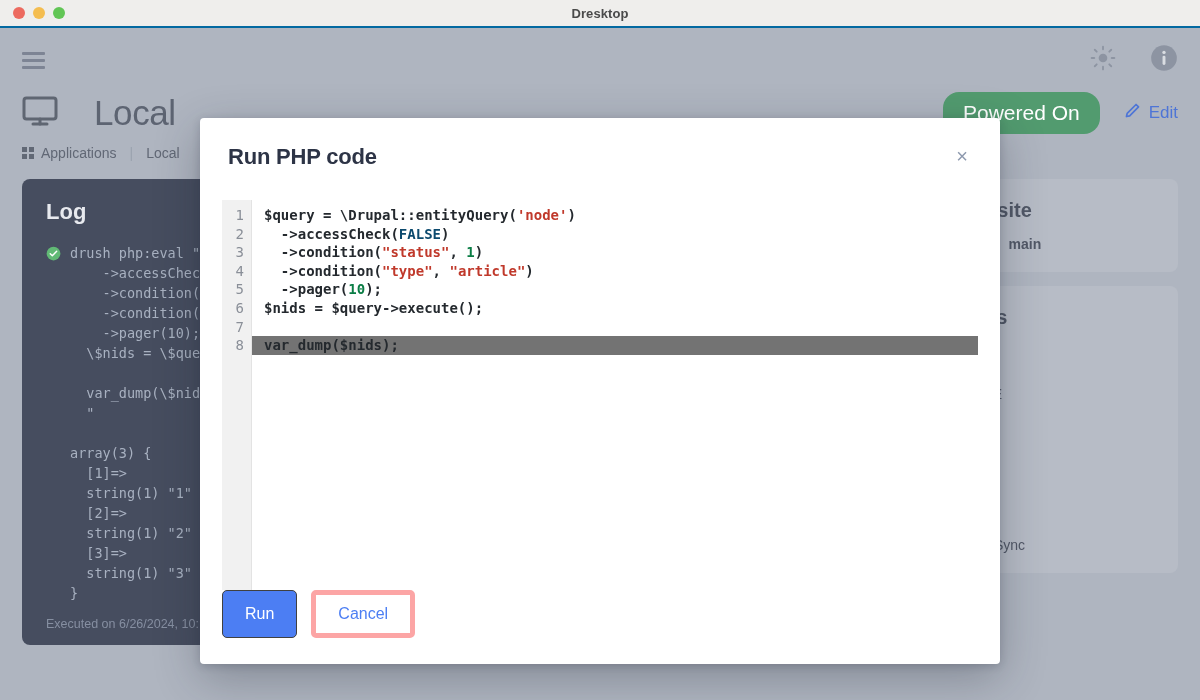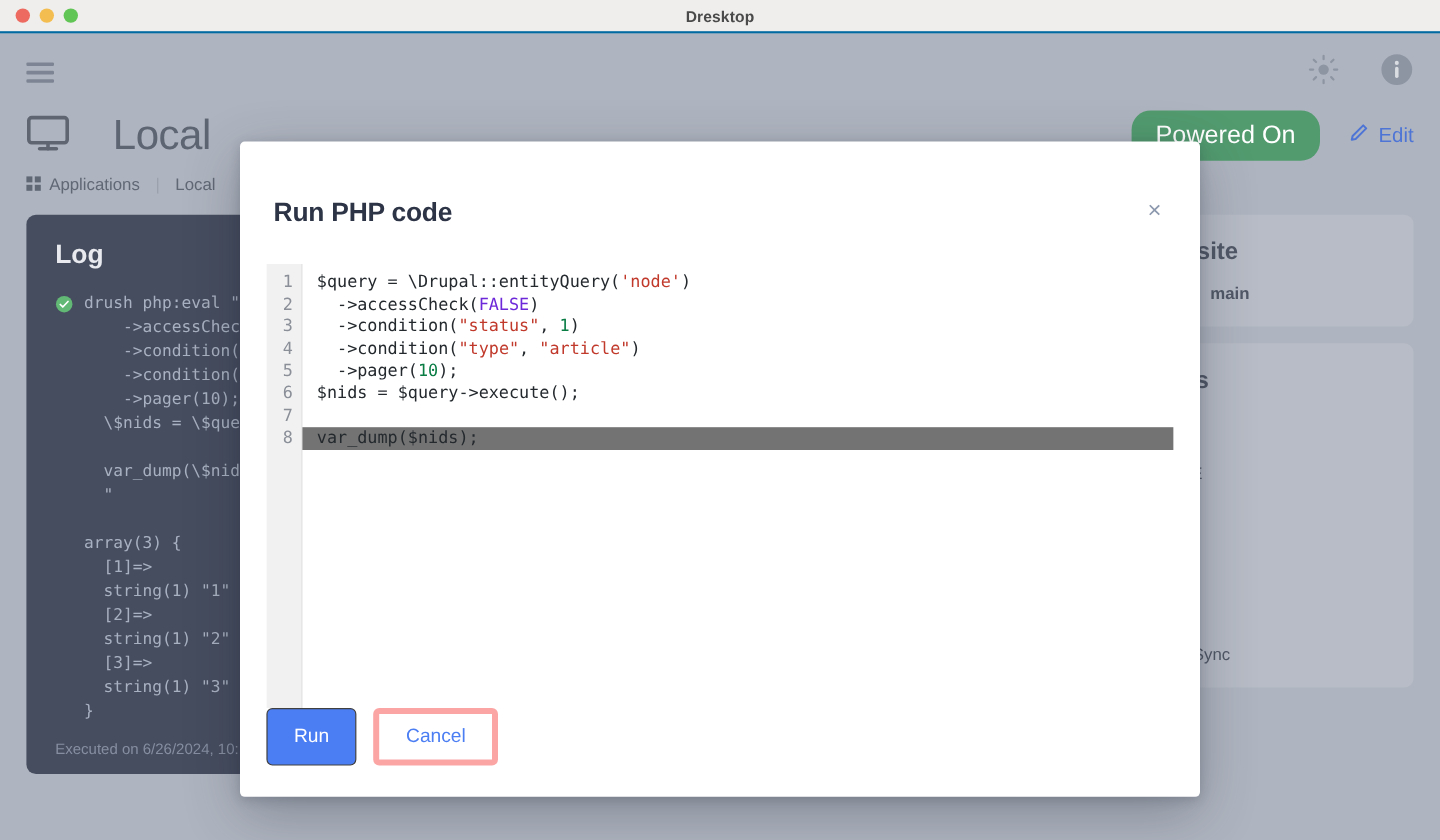--- a/index.html
+++ b/index.html
@@ -102,45 +102,44 @@
   }
   #modal {
     position:absolute; left:200px; top:90px; width:800px; height:546px;
     background:#ffffff; border-radius:4px;
     box-shadow:0 14px 46px rgba(30,36,50,.30), 0 2px 9px rgba(30,36,50,.18);
     display:flex; flex-direction:column;
   }
   #modal-header {
     display:flex; align-items:flex-start; justify-content:space-between;
     padding:26px 28px 0 28px;
-    margin-top:20px;
   }
   #modal-title { font-size:22px; font-weight:bold; color:#2d3446; letter-spacing:-.2px; }
   #modal-close {
     color:#8d99ae; font-size:20px; line-height:1;
     cursor:pointer; padding:2px 4px; background:none; border:none;
     font-family:"Liberation Sans", sans-serif;
   }
 
   #editor {
     margin:30px 22px 0 22px; flex:1;
     display:flex; font-family:"DejaVu Sans Mono", monospace;
     font-size:14px; line-height:18.6px; overflow:hidden;
     position:relative;
   }
   #gutter {
     width:30px; background:#f1f1f1; color:#8a8f98;
     text-align:right; padding:6px 7px 0 0; user-select:none;
     border-right:1px solid #e3e3e3; flex:0 0 auto;
   }
   #code-area { flex:1; padding:6px 0 0 0; position:relative; }
-  .code-line { padding-left:12px; white-space:pre; color:#24292e; height:18.6px; }
+  .code-line { padding-left:12px; white-space:pre; color:#24292e; height:18.6px;font-weight:bold; }
   .code-line.active { background:#737373; }
   .tok-str   { color:#c0392b; }
-  .tok-const { color:#6d28d9; }
+  .tok-const { color:#0c4a6e; }
   .tok-num   { color:#0a7d45; }
 
   #modal-footer { padding:0 22px 26px 22px; display:flex; gap:14px; }
   .btn {
     font-family:"Liberation Sans", sans-serif; font-size:16px;
     padding:10px 22px; border-radius:5px; cursor:pointer;
   }
   #run-button { background:#4c7ef3; color:#ffffff; border:1px solid #404040; }
   #cancel-button { background:#ffffff; color:#4c7ef3; border:5px solid #fca5a5; }
 </style>

